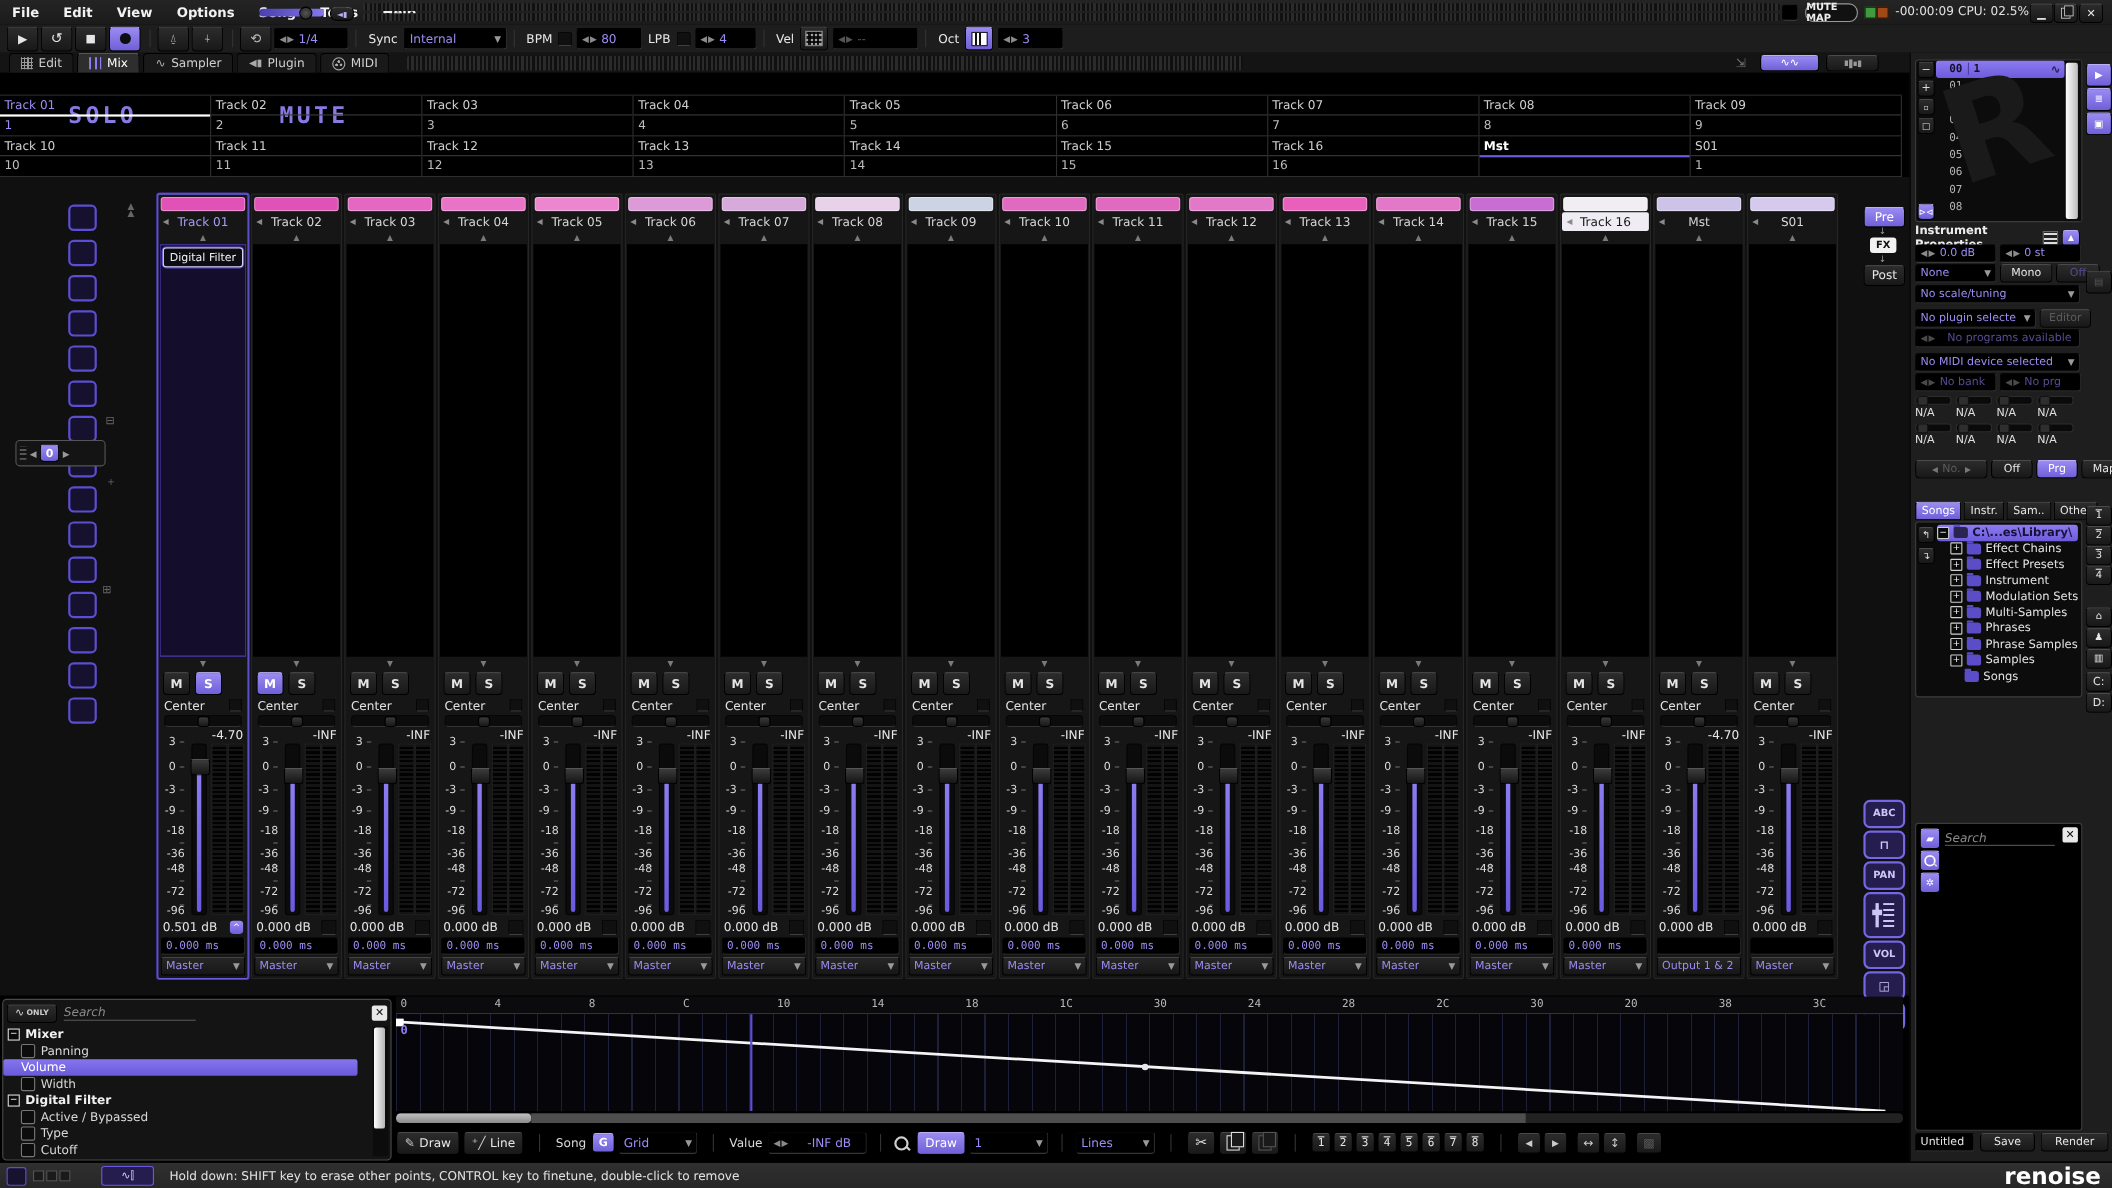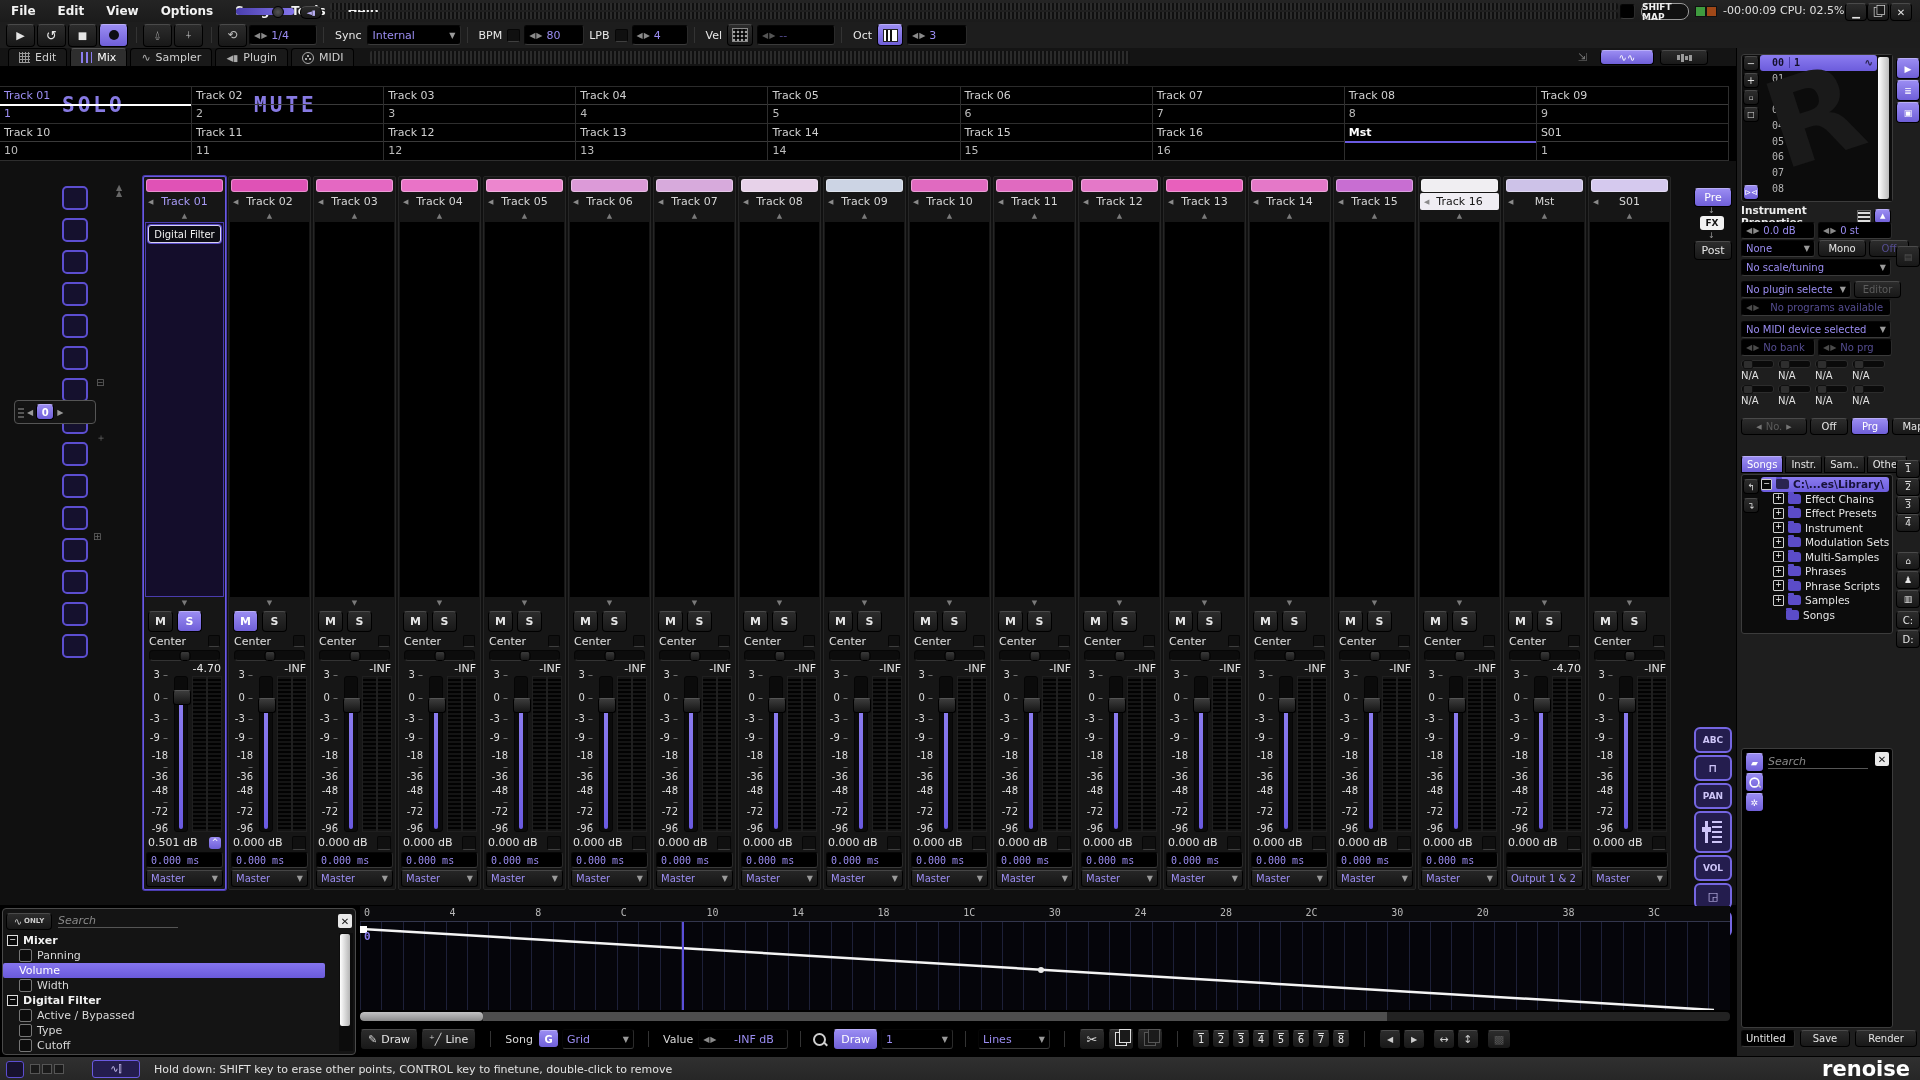--- a/index.html
+++ b/index.html
@@ -147,21 +147,21 @@
     </div>
   <div class="abs" style="left:236px;top:8px;width:58px;height:7px;background:linear-gradient(90deg,#4a3fae,#8576ec);border-radius:3px;">
     <div class="abs" style="left:36px;top:-2px;width:10px;height:10px;background:radial-gradient(#555,#222);border:1px solid #000;border-radius:50%;"></div>
   </div>
   <div class="btn abs" style="left:300px;top:6px;width:20px;height:11px;border-radius:6px;">
       <span style="font-size:7px;color:#b8aef2;">◄▮</span>
     </div>
   <div class="stripes abs" style="left:330px;top:3px;width:1288px;height:7px;"></div>
   <div class="stripes abs" style="left:330px;top:12px;width:1288px;height:7px;"></div>
   <div class="inset abs" style="left:1620px;top:4px;width:13px;height:13px;"></div>
-  <div class="abs" style="left:1641px;top:3px;width:46px;height:15px;border:1px solid #999;border-radius:8px;background:#111;display:flex;align-items:center;justify-content:center;font-size:9px;font-weight:bold;color:#eee;">SHIFT MAP</div>
+  <div class="abs" style="left:1641px;top:3px;width:46px;height:15px;border:1px solid #999;border-radius:8px;background:#111;display:flex;align-items:center;justify-content:center;font-size:9px;font-weight:bold;color:#eee;">MUTE MAP</div>
   <div class="abs" style="left:1695px;top:6px;width:9px;height:9px;background:#3f9b3f;border:1px solid #111;"></div>
   <div class="abs" style="left:1706px;top:6px;width:9px;height:9px;background:#a04818;border:1px solid #111;"></div>
   <div class="abs" style="left:1723px;top:4px;color:#e0e0e0;font-size:11px;">-00:00:09</div>
   <div class="abs" style="left:1780px;top:4px;color:#e0e0e0;font-size:11px;">CPU: 02.5%</div>
   <div class="btn win-btn abs" style="left:1845px;top:3px;">
       <span>▁</span>
     </div>
   <div class="btn win-btn abs" style="left:1867px;top:3px;">
       <span class="cpicon" style="transform:scale(.7);"></span>
     </div>
@@ -1580,21 +1580,21 @@
     <span>Multi-Samples</span>
   </div>
         <div class="tree-row" style="padding-left:12px;">
     <span class="expander">+</span>
     <span class="folder"></span>
     <span>Phrases</span>
   </div>
         <div class="tree-row" style="padding-left:12px;">
     <span class="expander">+</span>
     <span class="folder"></span>
-    <span>Phrase Scripts</span>
+    <span>Phrase Samples</span>
   </div>
         <div class="tree-row" style="padding-left:12px;">
     <span class="expander">+</span>
     <span class="folder"></span>
     <span>Samples</span>
   </div>
         <div class="tree-row" style="padding-left:12px;">
     <span style="width:9px;"></span>
     <span class="folder"></span>
     <span>Songs</span>

